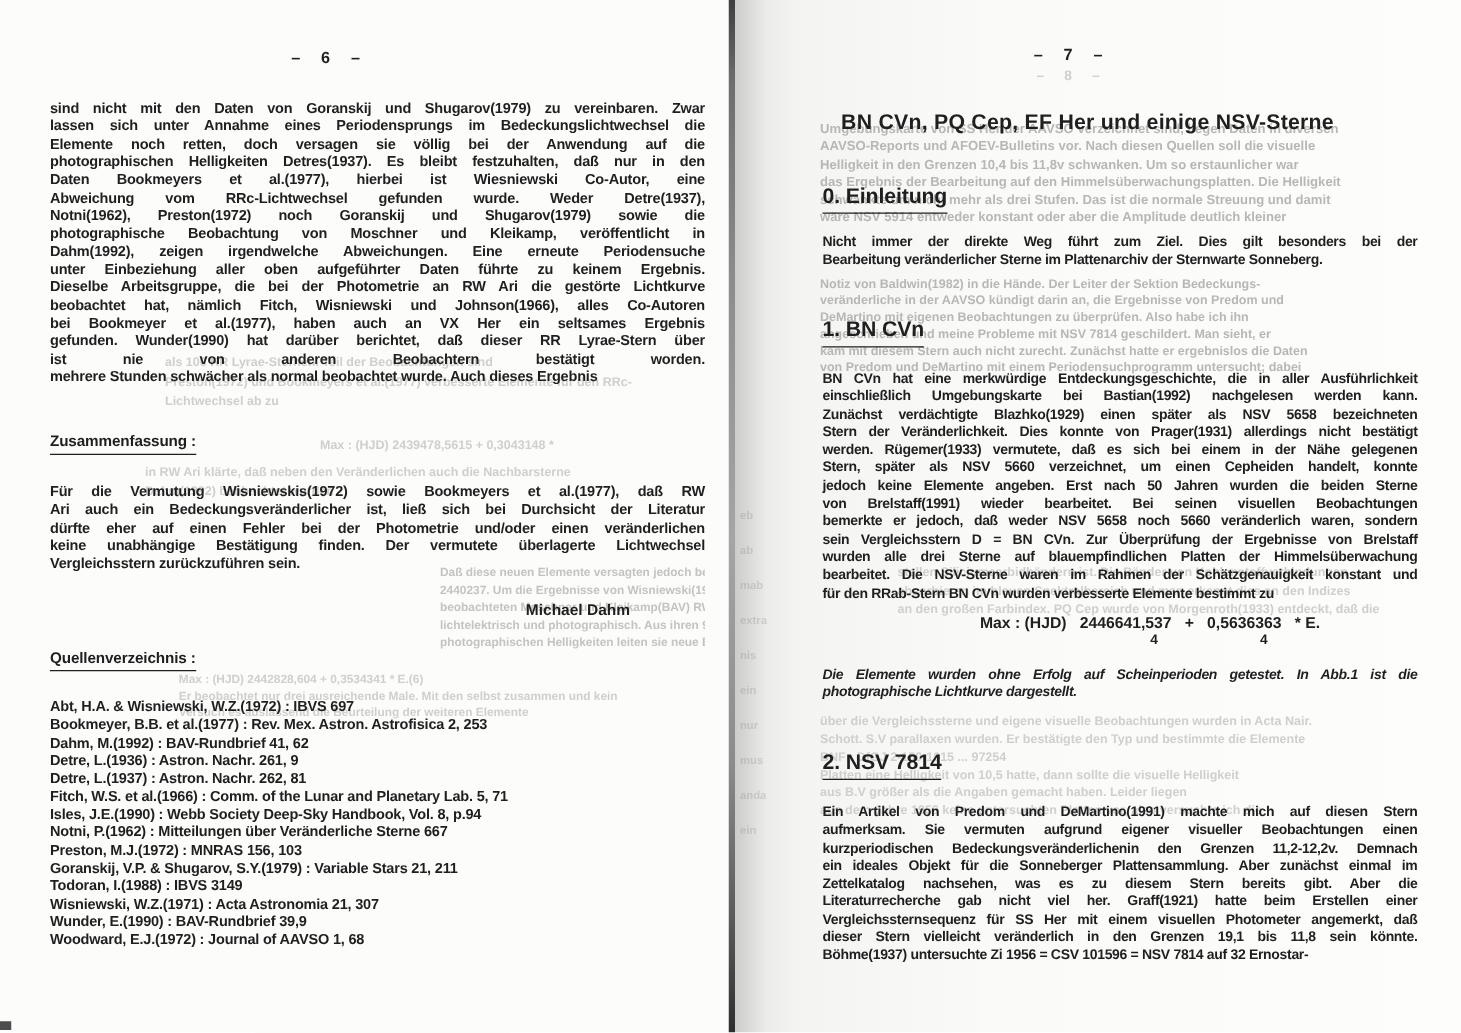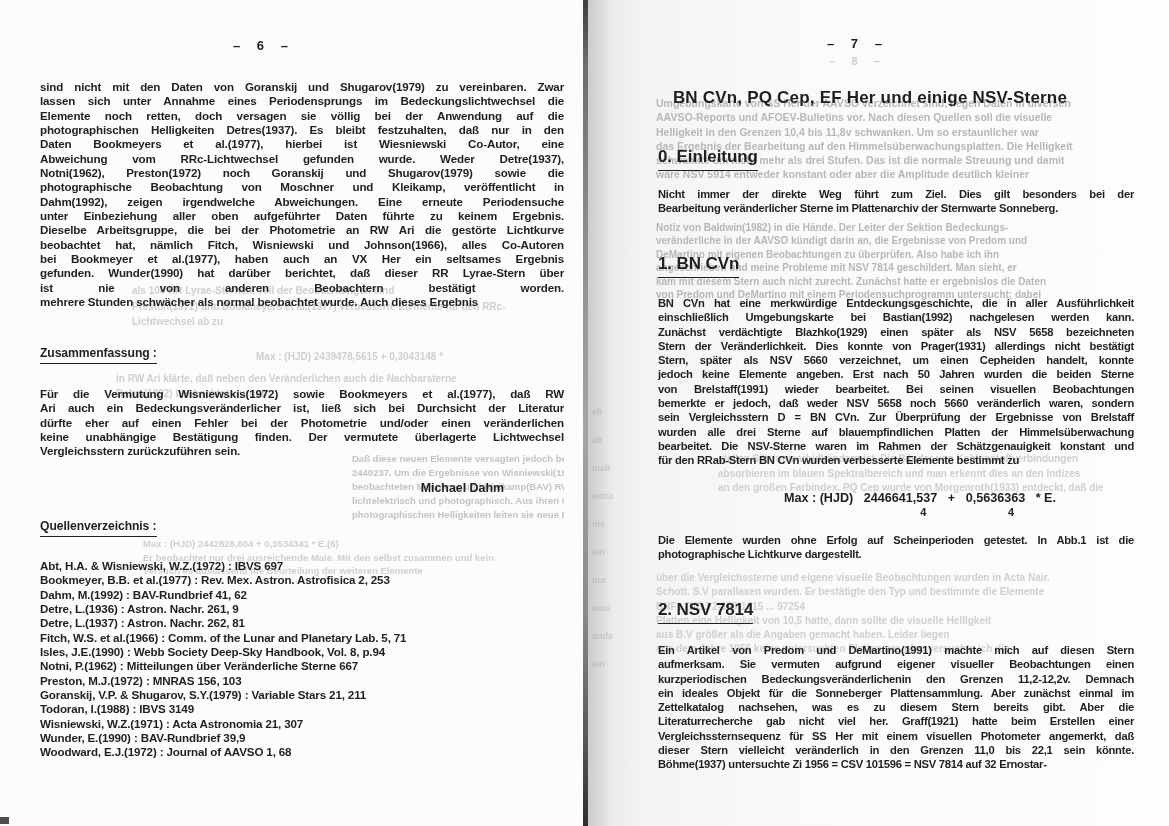--- a/index.html
+++ b/index.html
@@ -203,56 +203,57 @@
     </div>
 
   <div class="abs h-r heading ink" style="top:254px;">
     <span>1. BN CVn</span>
   </div>
   <div class="abs body-r ink justify" style="top:296px;">
       <div>BN CVn hat eine merkwürdige Entdeckungsgeschichte, die in aller Ausführlichkeit</div>
       <div>einschließlich Umgebungskarte bei Bastian(1992) nachgelesen werden kann.</div>
       <div>Zunächst verdächtigte Blazhko(1929) einen später als NSV 5658 bezeichneten</div>
       <div>Stern der Veränderlichkeit. Dies konnte von Prager(1931) allerdings nicht bestätigt</div>
+      <div>werden. Rügemer(1933) vermutete, daß es sich bei einem in der Nähe gelegenen</div>
       <div>Stern, später als NSV 5660 verzeichnet, um einen Cepheiden handelt, konnte</div>
       <div>jedoch keine Elemente angeben. Erst nach 50 Jahren wurden die beiden Sterne</div>
       <div>von Brelstaff(1991) wieder bearbeitet. Bei seinen visuellen Beobachtungen</div>
       <div>bemerkte er jedoch, daß weder NSV 5658 noch 5660 veränderlich waren, sondern</div>
       <div>sein Vergleichsstern D = BN CVn. Zur Überprüfung der Ergebnisse von Brelstaff</div>
       <div>wurden alle drei Sterne auf blauempfindlichen Platten der Himmelsüberwachung</div>
       <div>bearbeitet. Die NSV-Sterne waren im Rahmen der Schätzgenauigkeit konstant und</div>
       <div>für den RRab-Stern BN CVn wurden verbesserte Elemente bestimmt zu</div>
     </div>
 
   <div class="abs formula ink" style="top:491px;">
     <span class="fmain">
       <span>Max : (HJD)</span>
       <span class="fnum"><span>2446641,537</span><span class="fsub">4</span></span>
       <span>+</span>
       <span class="fnum"><span>0,5636363</span><span class="fsub">4</span></span>
       <span>* E.</span>
     </span>
   </div>
 
-  <div class="abs body-r ink justify" style="top:533px;">
+  <div class="abs body-r ink justify" style="top:533px;font-style:italic;">
       <div>Die Elemente wurden ohne Erfolg auf Scheinperioden getestet. In Abb.1 ist die</div>
       <div>photographische Lichtkurve dargestellt.</div>
     </div>
 
   <div class="abs h-r heading ink" style="top:600px;">
     <span>2. NSV 7814</span>
   </div>
   <div class="abs body-r ink justify" style="top:643px;">
       <div>Ein Artikel von Predom und DeMartino(1991) machte mich auf diesen Stern</div>
       <div>aufmerksam. Sie vermuten aufgrund eigener visueller Beobachtungen einen</div>
       <div>kurzperiodischen Bedeckungsveränderlichenin den Grenzen 11,2-12,2v. Demnach</div>
       <div>ein ideales Objekt für die Sonneberger Plattensammlung. Aber zunächst einmal im</div>
       <div>Zettelkatalog nachsehen, was es zu diesem Stern bereits gibt. Aber die</div>
       <div>Literaturrecherche gab nicht viel her. Graff(1921) hatte beim Erstellen einer</div>
       <div>Vergleichssternsequenz für SS Her mit einem visuellen Photometer angemerkt, daß</div>
-      <div>dieser Stern vielleicht veränderlich in den Grenzen 11,0 bis 22,1 sein könnte.</div>
+      <div>dieser Stern vielleicht veränderlich in den Grenzen 19,1 bis 11,8 sein könnte.</div>
       <div>Böhme(1937) untersuchte Zi 1956 = CSV 101596 = NSV 7814 auf 32 Ernostar-</div>
     </div>
 </div>
 
 <div class="gutter-line"></div>
 <div class="gutter-shadow"></div>
 <div class="corner-speck"></div>
 
 </body></html>

